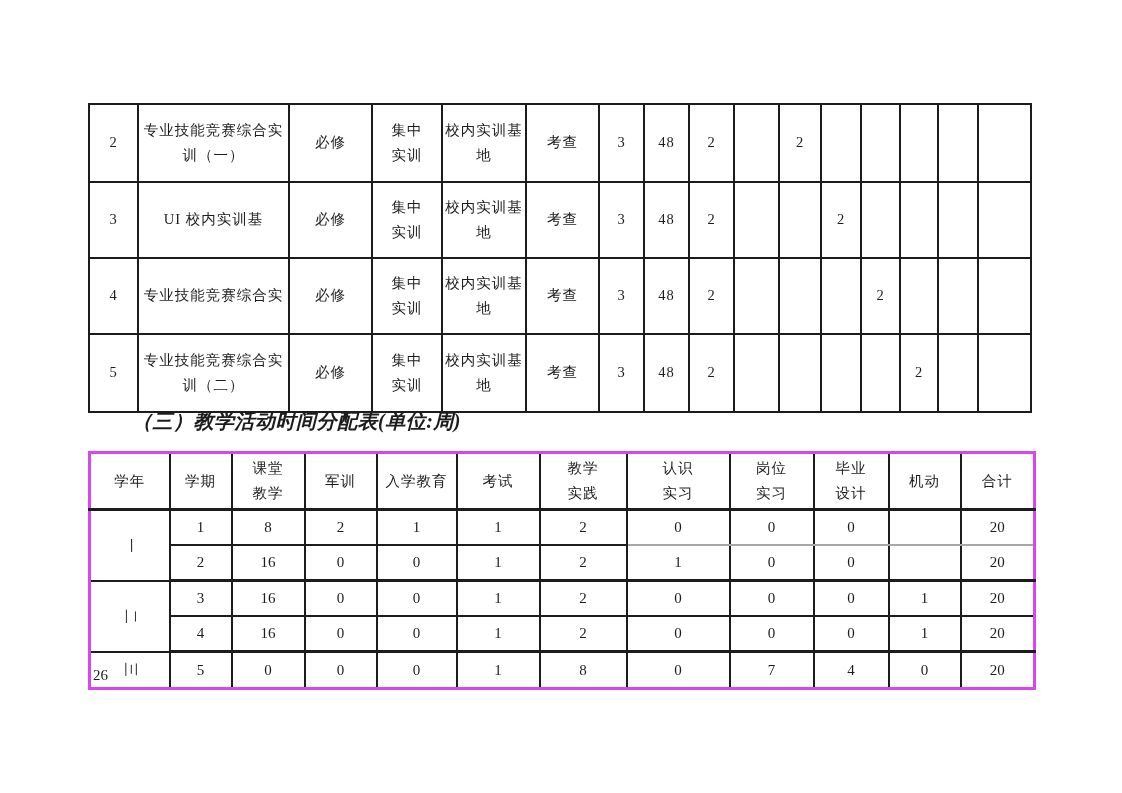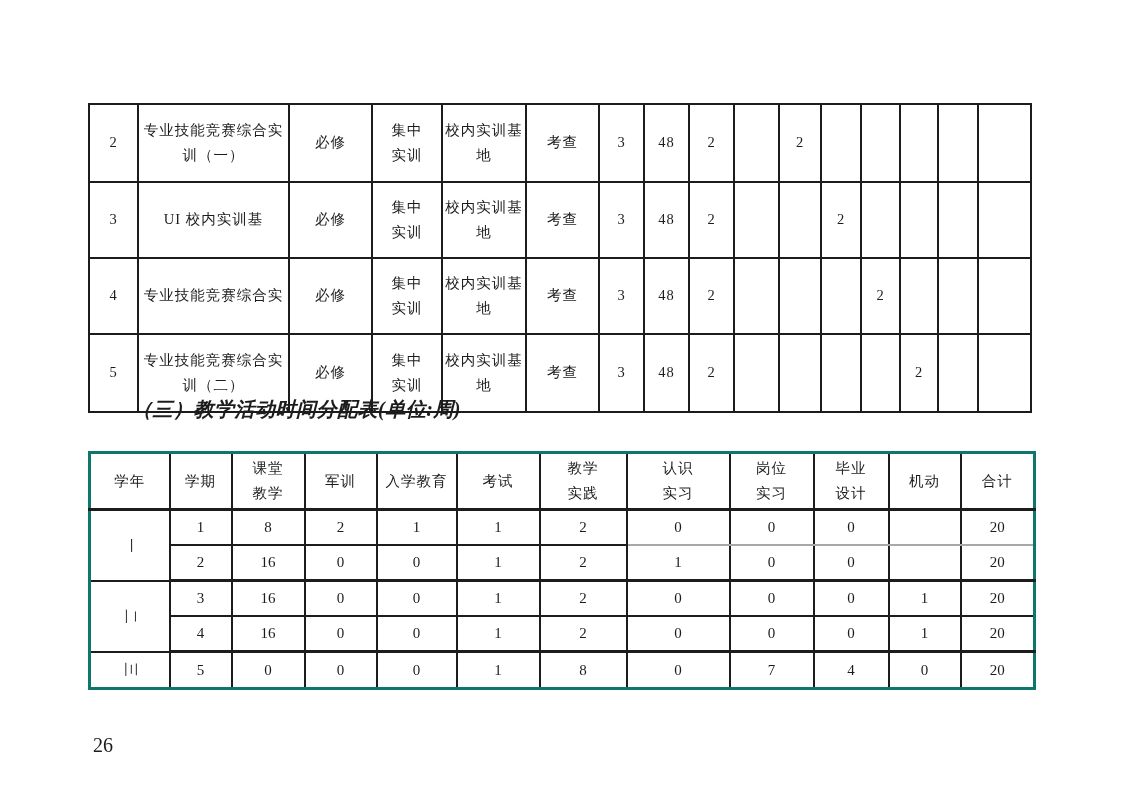--- a/index.html
+++ b/index.html
@@ -18,43 +18,43 @@
     border:2px solid #1c1c1c;
     text-align:center;vertical-align:middle;
     font-size:14.5px;line-height:1.75;letter-spacing:1px;
     white-space:pre-line;padding:0;overflow:hidden;
   }
   .t1 tr{height:76px;}
   .t1 tr.rA{height:78px;}
 
   
   .sec-title{
-    position:absolute;left:132px;top:396px;
+    position:absolute;left:132px;top:408px;
     font-size:20px;font-weight:bold;font-style:italic;
     letter-spacing:0.5px;white-space:nowrap;
   }
 
   
-  .t2{left:88px;top:451px;width:945px;border:3px solid #0f766e;}
+  .t2{left:88px;top:451px;width:945px;border:3px solid #d946ef;}
   .t2 th,.t2 td{
     border:2px solid #1c1c1c;
     text-align:center;vertical-align:middle;
     font-weight:normal;padding:0;overflow:hidden;
     white-space:pre-line;
   }
   .t2 th{font-size:14.5px;line-height:1.7;letter-spacing:1px;height:54px;border-bottom-width:3px;}
   .t2 td{font-size:15px;}
   .t2 tr.dr{height:35px;}
   .t2 tr.dr2{height:36px;}
   .t2 tr.dr3{height:37px;}
   .t2 tr.group-end td{border-bottom-width:3px;}
   .t2 td.gb{border-bottom-color:#a8a8a8;}
   .rot{display:inline-block;transform:rotate(90deg);font-size:14.5px;}
 
-  .page-number{position:absolute;left:93px;top:734px;font-size:20px;}
+  .page-number{position:absolute;left:93px;top:667px;font-size:15px;}
 </style>
 </head>
 <body>
 
 <div class="page">
 
   <table class="t1">
     <colgroup>
       <col style="width:49px">
         <col style="width:151px">

